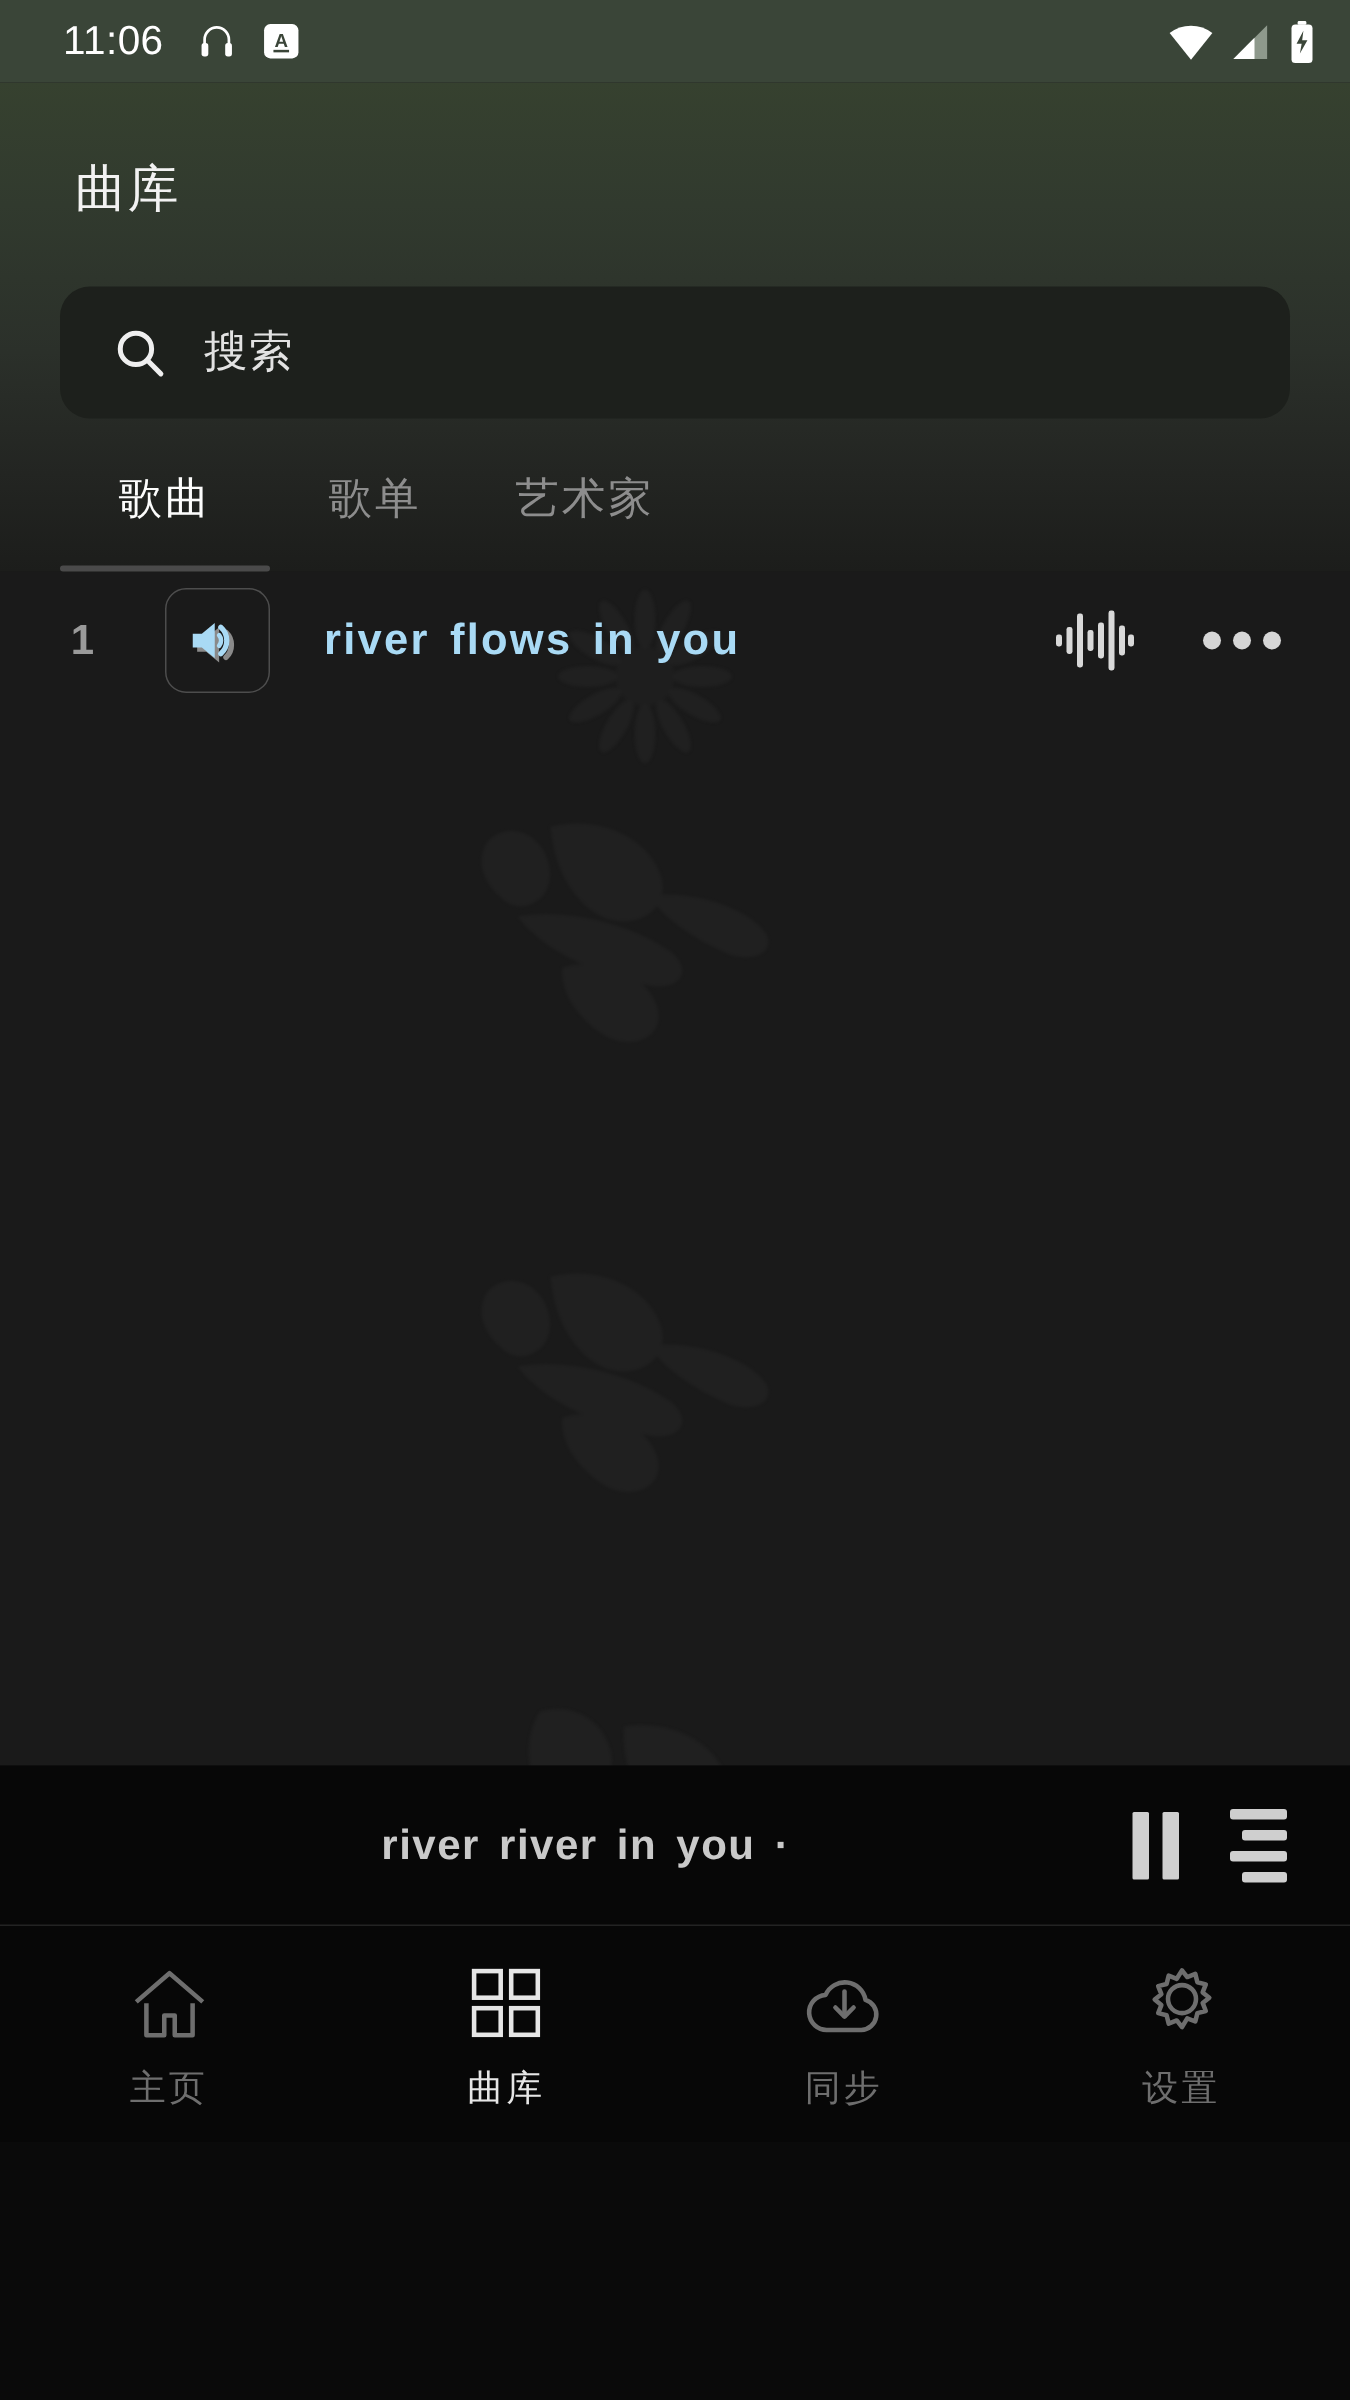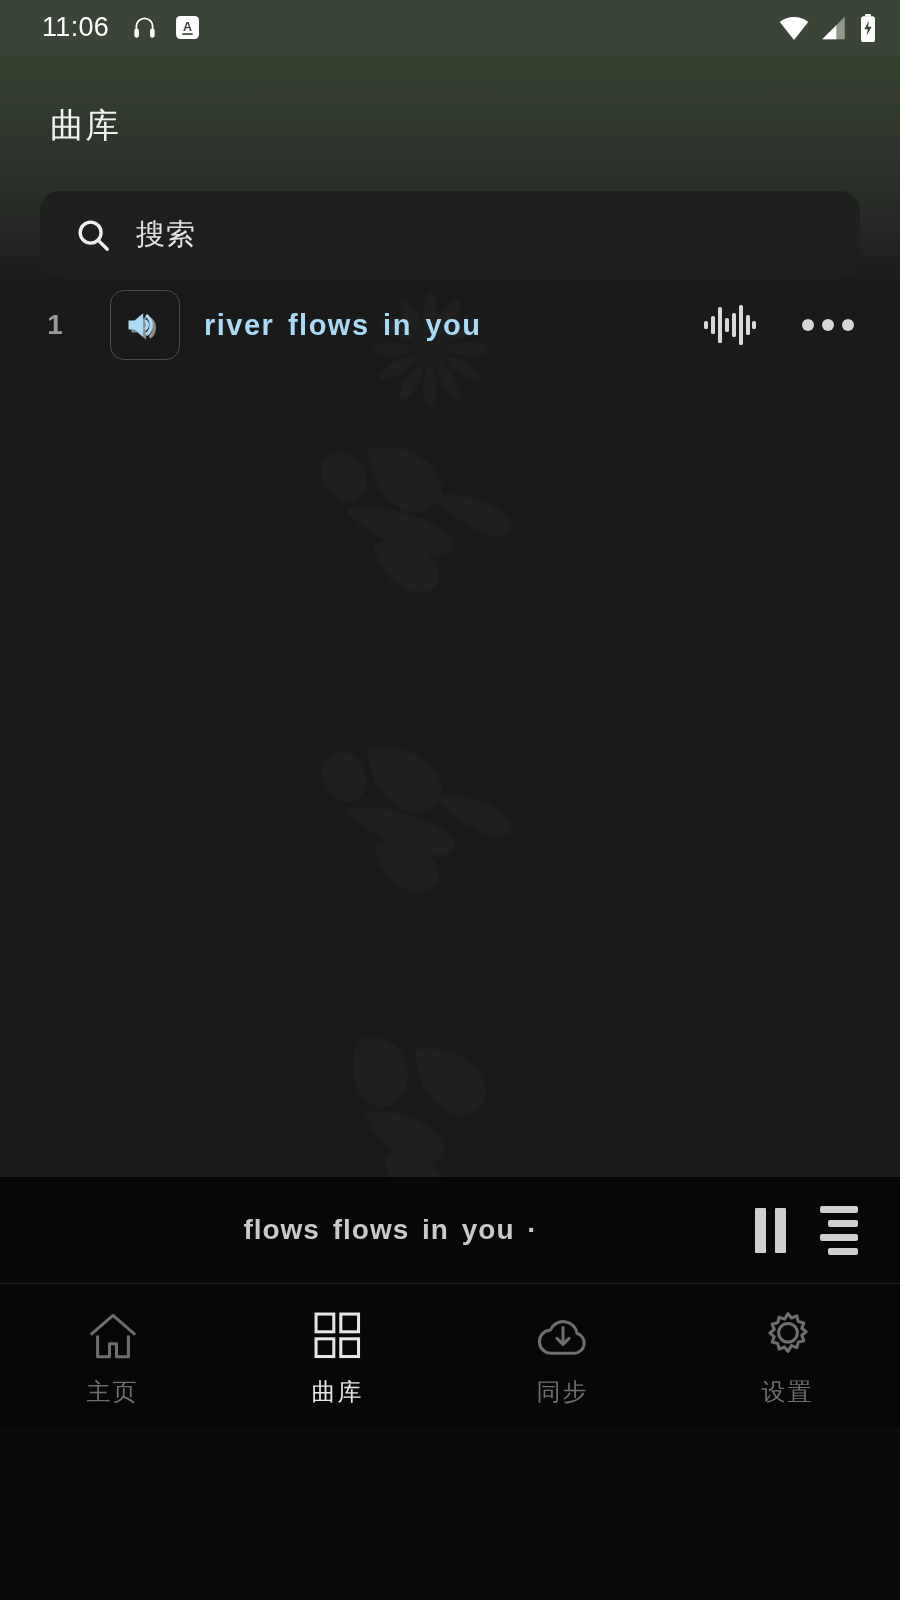--- a/index.html
+++ b/index.html
@@ -97,21 +97,21 @@
     width:110px; text-align:center;
     color:#9a9a9a; font-size:28px; font-weight:600;
   }
   .track-art {
     width:70px; height:70px; border-radius:14px;
     border:1.5px solid #4d4d4d;
     display:flex; align-items:center; justify-content:center;
     flex:0 0 auto;
   }
   .track-title {
-    flex:1 1 auto; margin-left:24px;
+    flex:1 1 auto; margin-left:36px;
     color:#a9daf5; font-size:29px; font-weight:700;
     letter-spacing:1.5px; word-spacing:4px;
     white-space:nowrap; overflow:hidden; text-overflow:ellipsis;
   }
   .track-eq { margin-right:46px; flex:0 0 auto; }
   .track-more { flex:0 0 auto; display:flex; gap:8px; align-items:center; }
   .dot { width:12px; height:12px; border-radius:50%; background:#d6d6d6; }
 
   
   .miniplayer {
@@ -209,20 +209,31 @@
         <span>
           <svg class="icon-svg" width="38" height="38" viewBox="0 0 24 24" fill="none" stroke="#efefef" stroke-width="2.1" stroke-linecap="round">
             <circle cx="10.5" cy="10.5" r="6.6"></circle>
             <line x1="15.4" y1="15.4" x2="21" y2="21"></line>
           </svg>
         </span>
         <span class="search-placeholder">搜索</span>
       </div>
     </div>
 
+    <div class="tabs">
+      <div class="tab active">
+        <span>歌曲</span>
+      </div>
+      <div class="tab">
+        <span>歌单</span>
+      </div>
+      <div class="tab">
+        <span>艺术家</span>
+      </div>
+    </div>
   </div>
 
   <div class="content">
 
     <svg class="watermark" viewBox="0 0 360 1000">
       <g fill="#262626">
 
         <g transform="translate(160,60)">
           <circle cx="0" cy="0" r="20" fill="#222"></circle>
           <g>
@@ -304,21 +315,21 @@
         <div class="track-more">
           <span class="dot"></span>
           <span class="dot"></span>
           <span class="dot"></span>
         </div>
       </div>
     </div>
   </div>
 
   <div class="miniplayer">
-    <div class="mp-title">flows flows in you ·</div>
+    <div class="mp-title">river river in you ·</div>
 
     <div class="mp-btn">
       <span class="pause-bars">
         <i></i>
         <i></i>
       </span>
     </div>
 
     <div class="mp-btn">
       <span class="queue-lines">

